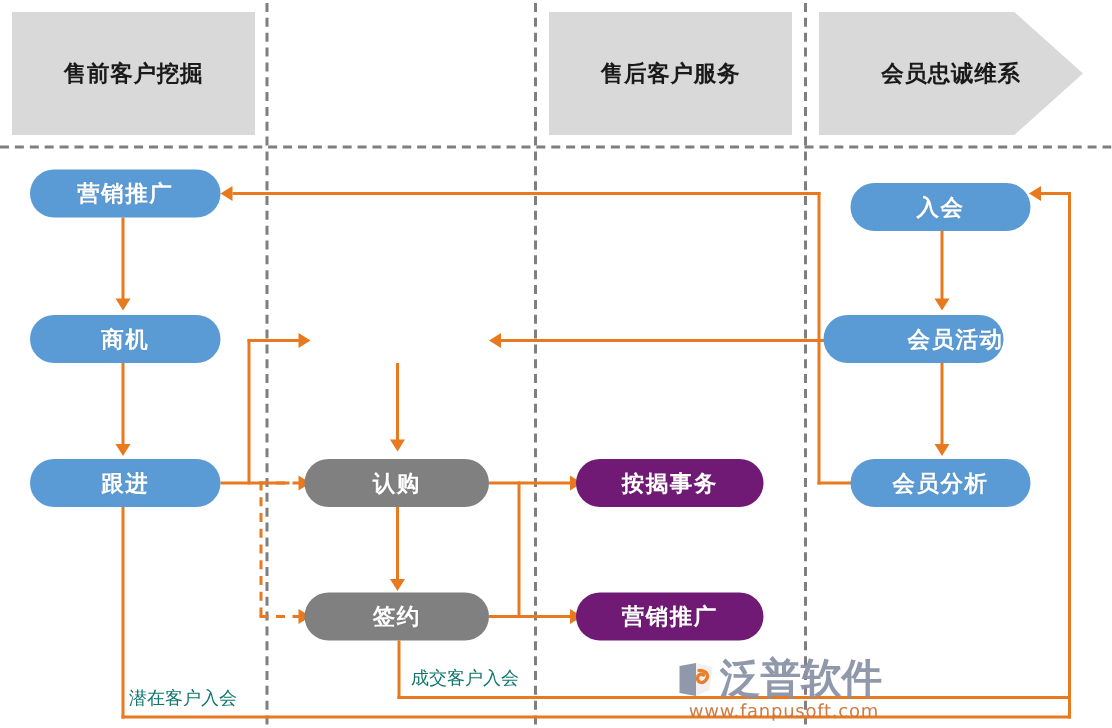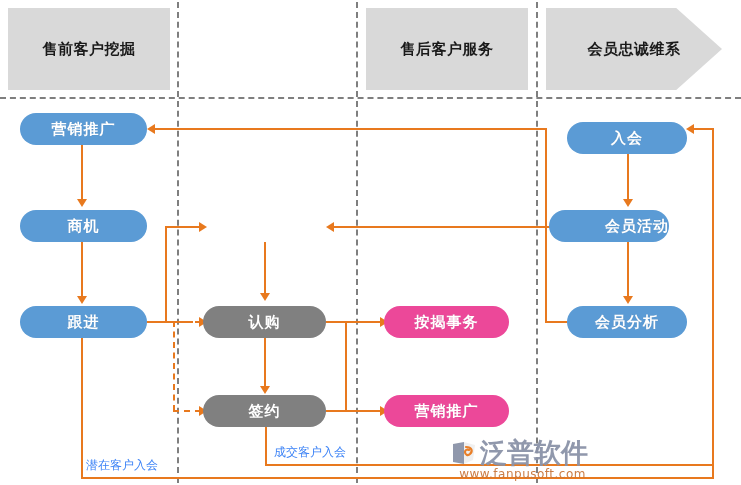--- a/index.html
+++ b/index.html
@@ -44,40 +44,40 @@
     position:absolute;
     display:flex;align-items:center;justify-content:center;
     color:#ffffff;font-size:15px;font-weight:bold;
     border-radius:16px;
     box-sizing:border-box;
     letter-spacing:1px;
     text-shadow:0 0 1px rgba(0,0,0,.15);
   }
   .n-blue{background:#5b9bd5;}
   .n-gray{background:#808080;}
-  .n-orange{background:#ec4899;}
+  .n-orange{background:#701a75;}
 
   
   .ln{position:absolute;background:#e8791e;}
   .lnv{width:2px;}
   .lnh{height:2px;}
   .ln-dash-v{
     position:absolute;width:0;border-left:2px dashed #e8791e;
   }
   .ln-dash-h{
     position:absolute;height:0;border-top:2px dashed #e8791e;
   }
   .arw{position:absolute;width:0;height:0;}
   .arw-d{border-left:5px solid transparent;border-right:5px solid transparent;border-top:8px solid #e8791e;}
   .arw-r{border-top:5px solid transparent;border-bottom:5px solid transparent;border-left:8px solid #e8791e;}
   .arw-l{border-top:5px solid transparent;border-bottom:5px solid transparent;border-right:8px solid #e8791e;}
 
   
   .elabel{
-    position:absolute;font-size:12px;color:#3b82f6;white-space:nowrap;
+    position:absolute;font-size:12px;color:#0f766e;white-space:nowrap;
     background:#ffffff;padding:0 2px;
   }
 
   
   .wm{position:absolute;right:4px;bottom:4px;text-align:right;opacity:.95;}
   .wm-row{display:flex;align-items:center;justify-content:flex-end;}
   .wm-mark{
     width:26px;height:26px;margin-right:3px;position:relative;
     flex:0 0 auto;
   }

